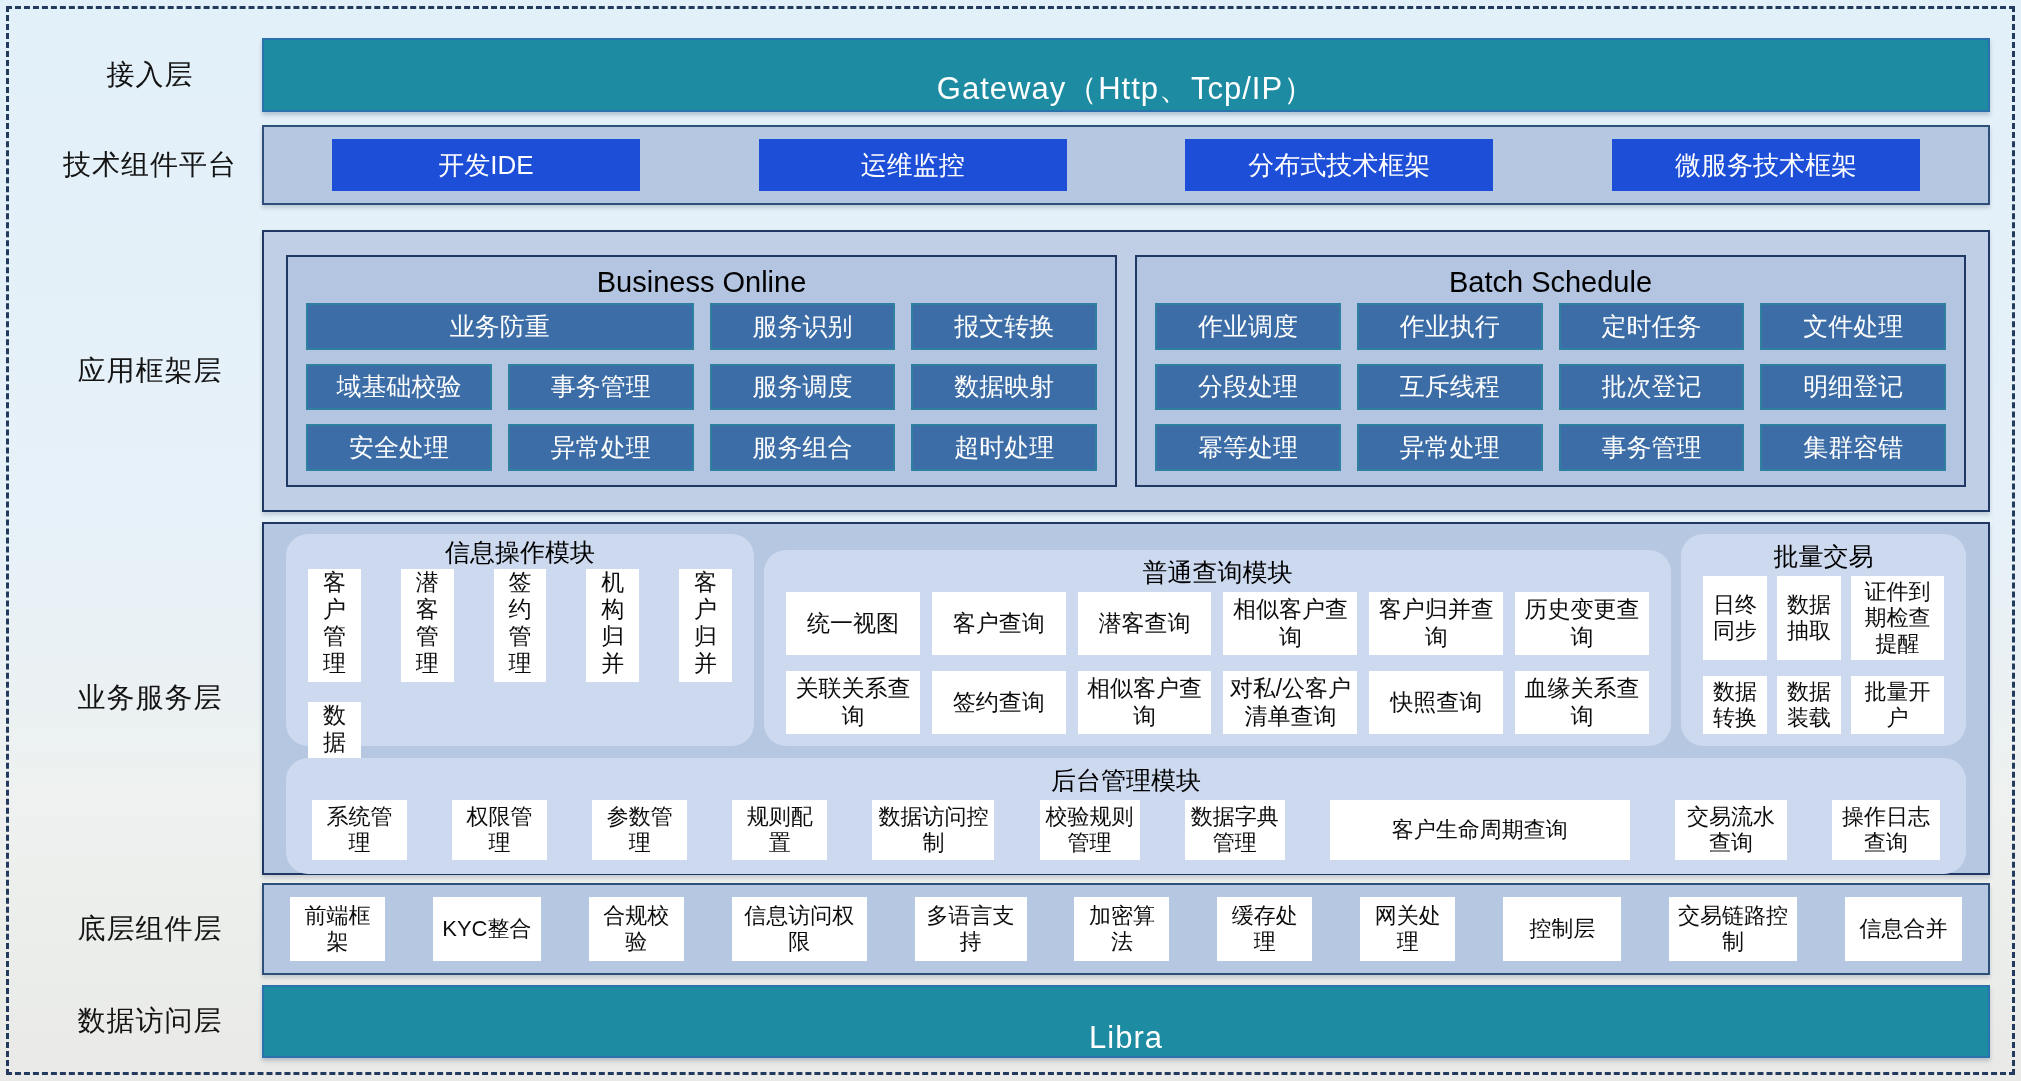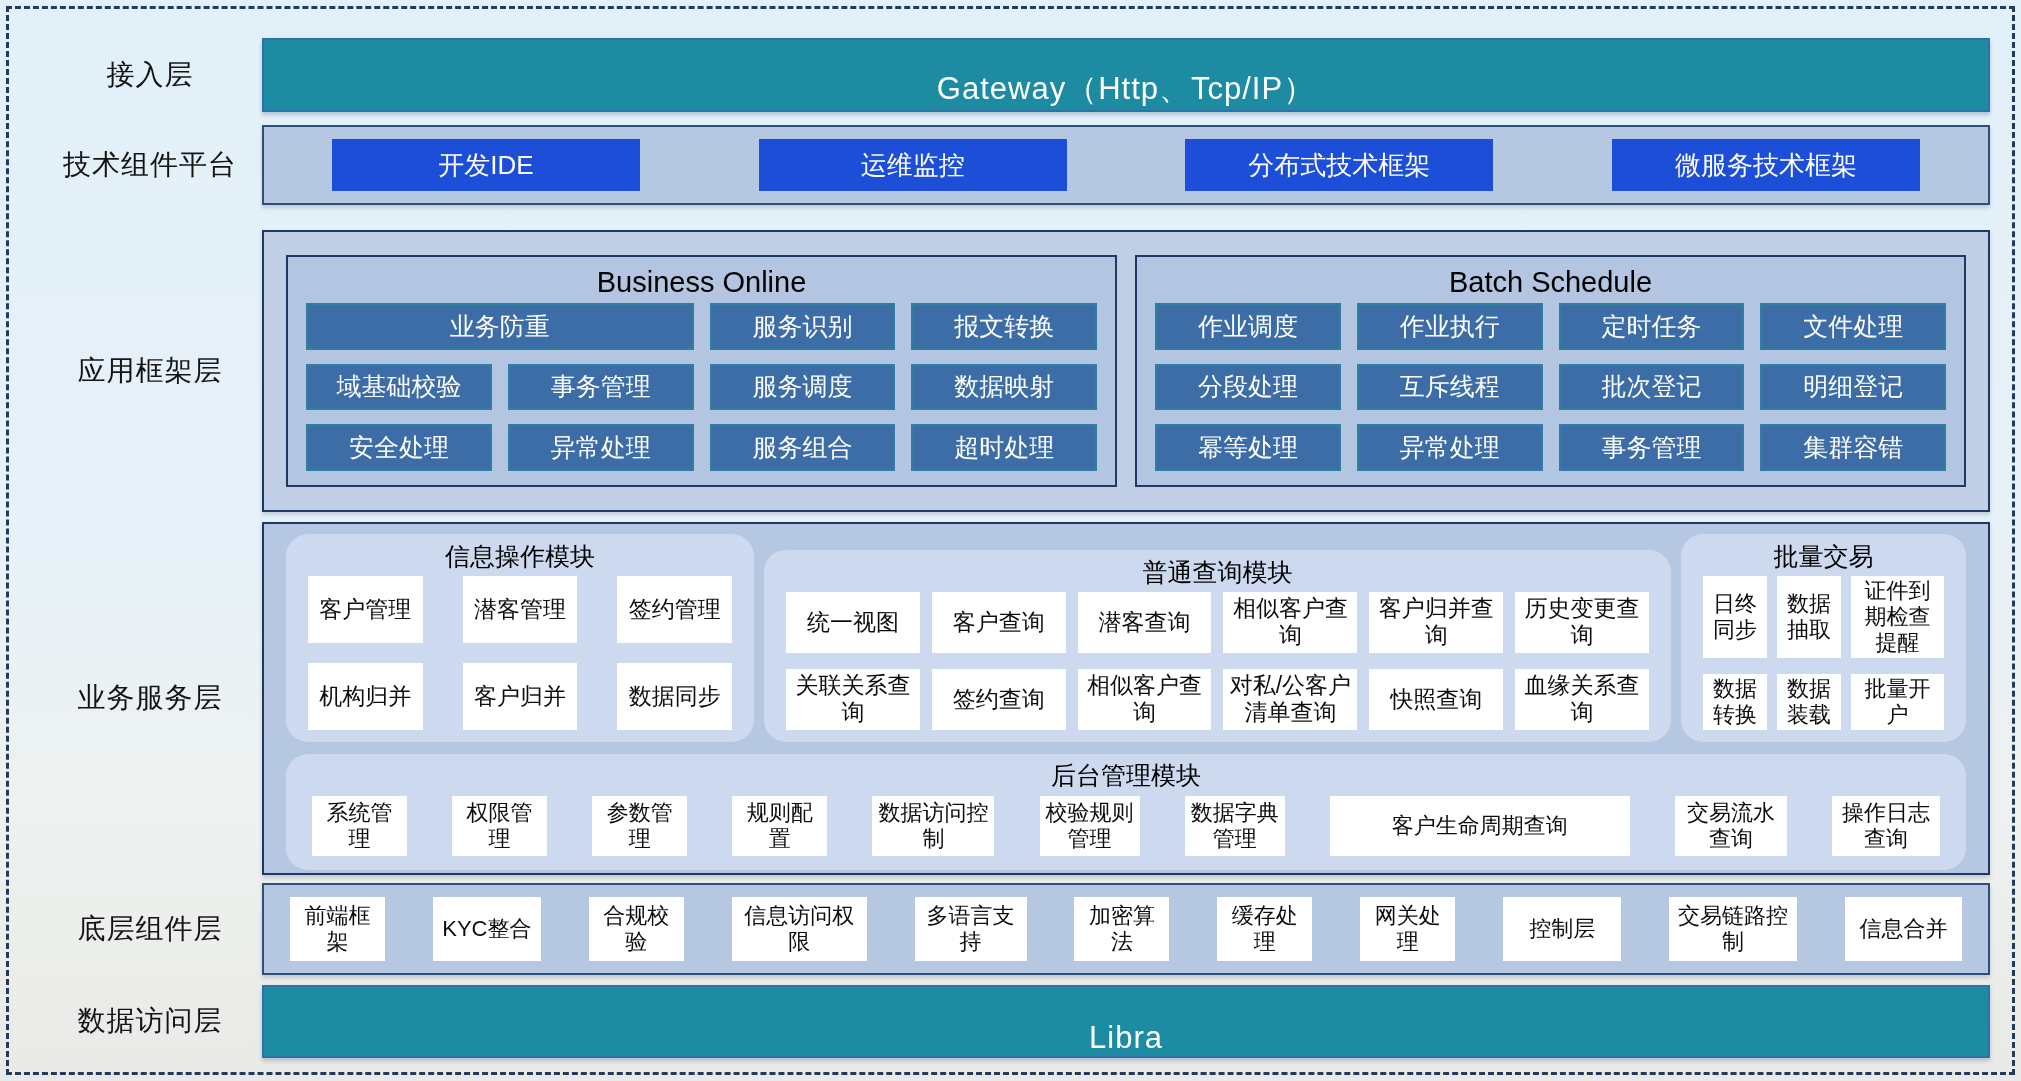--- a/index.html
+++ b/index.html
@@ -72,21 +72,21 @@
   }
   .panel-title{height:40px;display:flex;align-items:center;justify-content:center;
     font-size:25px;color:#000;}
   .card{
     background:#fff;color:#0d0d0d;
     display:flex;align-items:center;justify-content:center;
     text-align:center;font-size:23px;line-height:1.18;
     box-sizing:border-box;padding:2px 4px;
   }
   .info-panel{flex:0 0 468px;}
-  .info-grid{flex:1;display:grid;grid-template-columns:repeat(3,1fr);gap:20px 40px;}
+  .info-grid{flex:1;display:grid;grid-template-columns:repeat(5,1fr);gap:20px 40px;font-family:Liberation Mono, monospace;}
   .query-panel{flex:1;margin-top:16px;}
   .query-grid{flex:1;display:grid;grid-template-columns:repeat(6,1fr);gap:16px 12px;}
   .batch-panel{flex:0 0 285px;}
   .batch-grid{flex:1;display:grid;grid-template-columns:1fr 1fr 1.45fr;gap:16px 10px;font-size:22px;}
   .batch-grid .card{font-size:22px;}
   .admin-panel{margin-top:12px;flex:1;}
   .admin-row{flex:1;display:flex;align-items:flex-start;justify-content:space-between;padding:0 4px 2px;}
   .admin-row .card{height:60px;font-size:22px;}
   
   .base-row{

